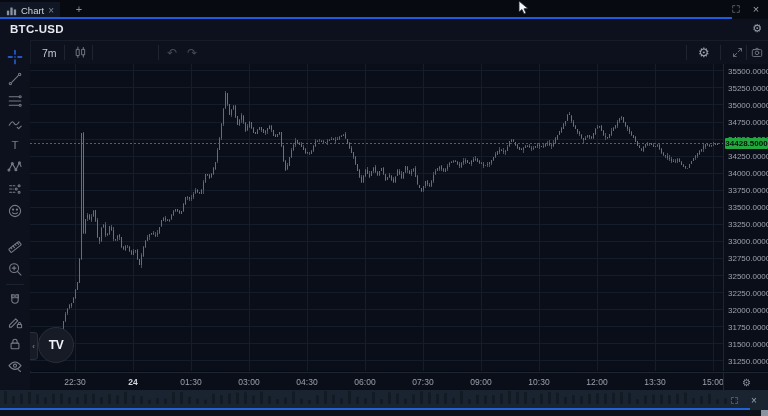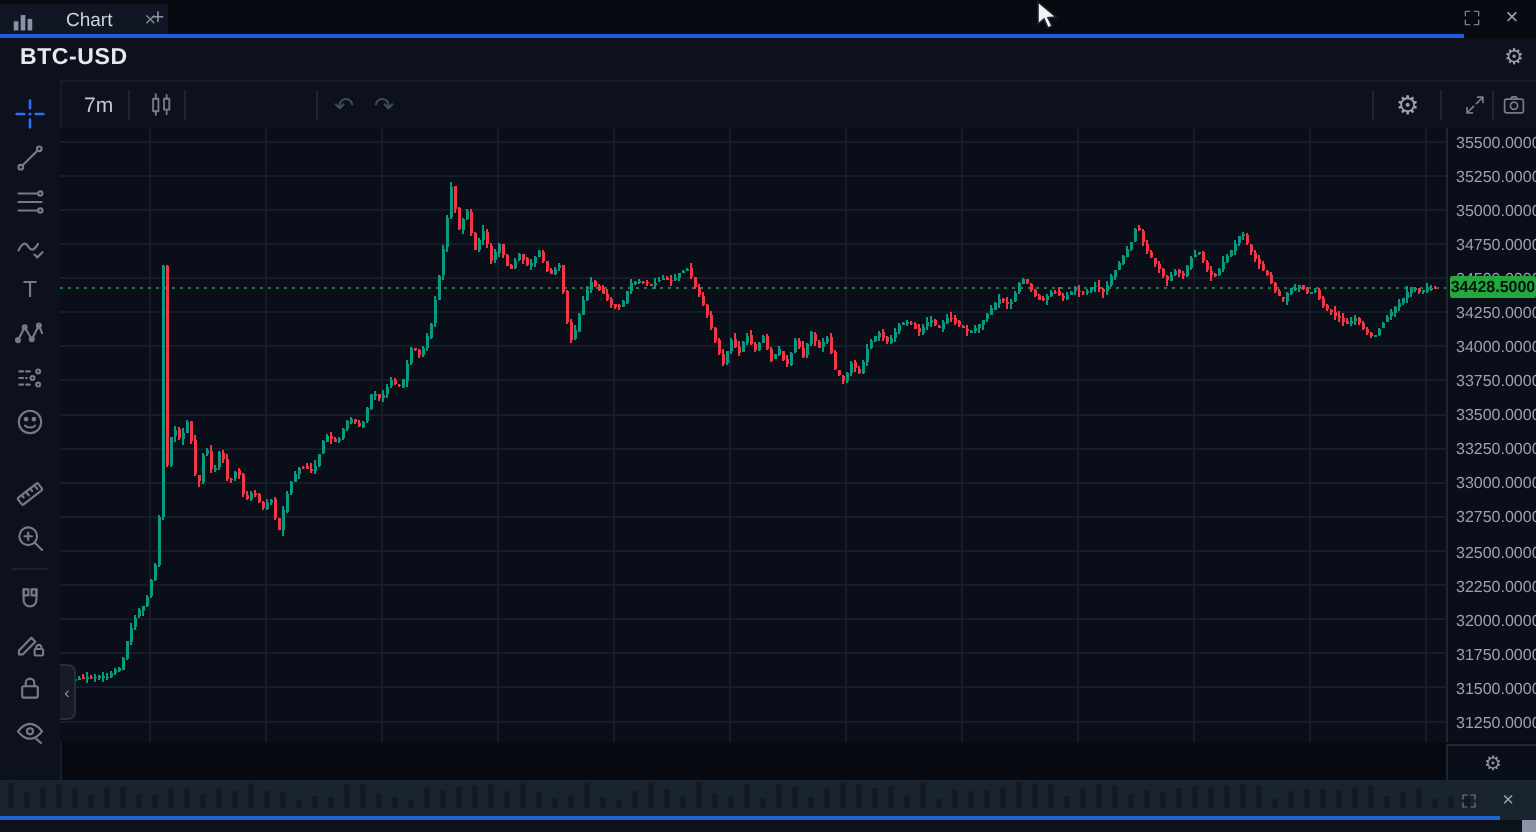--- a/index.html
+++ b/index.html
@@ -2,21 +2,21 @@
 <html><head>
 <meta charset="utf-8">
 <style>
   html,body{margin:0;padding:0;background:#070a10;}
   #app{position:relative;width:768px;height:416px;overflow:hidden;
        font-family:"Liberation Sans",sans-serif;background:#070a10;color:#c9ccd4;
        -webkit-font-smoothing:antialiased;}
   .abs{position:absolute;}
   
   #tabbar{left:0;top:0;width:768px;height:17px;background:#070a10;}
-  #tab-active{left:0;top:2px;height:17px;padding:0 6px;display:flex;align-items:center;gap:16px;
+  #tab-active{left:0;top:2px;height:17px;padding:0 6px;display:flex;align-items:center;gap:4px;
       background:#101624;font-size:9.5px;color:#cfd3dc;}
   #tab-active .close{color:#7e8795;font-size:10px;line-height:1;cursor:pointer;}
   #newtab{left:70px;top:0;width:18px;height:17px;display:flex;align-items:center;justify-content:center;
       color:#8a93a2;font-size:11px;}
   #tab-underline{left:0;top:17px;width:732px;height:2px;background:#1f5be0;}
   .winctl{top:1px;width:16px;height:15px;display:flex;align-items:center;justify-content:center;color:#9aa4b2;}
   
   #symbolbar{left:0;top:19px;width:768px;height:21px;background:#0c111d;border-bottom:1px solid #161c28;}
   #symbol{left:10px;top:4px;font-size:11.5px;font-weight:bold;color:#e6e9ee;letter-spacing:.3px;}
   #symbol-gear{right:6px;top:3px;font-size:11px;color:#9aa0ab;}
@@ -945,20 +945,21 @@
         <rect x="679" y="80.7" width="1.4" height="1.2" fill="#f23645"></rect>
         <line x1="681.5" y1="80.8" x2="681.5" y2="82.9" stroke="#089981" stroke-width="0.7"></line>
         <rect x="681" y="81.0" width="1.4" height="0.8" fill="#089981"></rect>
         <line x1="683.5" y1="77.5" x2="683.5" y2="82.3" stroke="#089981" stroke-width="0.7"></line>
         <rect x="683" y="80.5" width="1.4" height="0.9" fill="#089981"></rect>
         <line x1="685.5" y1="78.5" x2="685.5" y2="81.3" stroke="#089981" stroke-width="0.7"></line>
         <rect x="685" y="79.9" width="1.4" height="1.0" fill="#089981"></rect>
         <line x1="687.5" y1="79.0" x2="687.5" y2="80.7" stroke="#f23645" stroke-width="0.7"></line>
         <rect x="687" y="79.9" width="1.4" height="0.8" fill="#f23645"></rect>
       </svg>
+    <div id="tv-logo" class="abs">TV</div>
     <div id="collapse-handle" class="abs">‹</div>
   </div>
 
   <div id="price-axis" class="abs">
       <div class="ptick" style="top:2.8px">35500.0000</div>
       <div class="ptick" style="top:19.9px">35250.0000</div>
       <div class="ptick" style="top:36.9px">35000.0000</div>
       <div class="ptick" style="top:54.0px">34750.0000</div>
       <div class="ptick" style="top:71.0px">34500.0000</div>
       <div class="ptick" style="top:88.1px">34250.0000</div>
@@ -970,20 +971,34 @@
       <div class="ptick" style="top:190.4px">32750.0000</div>
       <div class="ptick" style="top:207.5px">32500.0000</div>
       <div class="ptick" style="top:224.5px">32250.0000</div>
       <div class="ptick" style="top:241.6px">32000.0000</div>
       <div class="ptick" style="top:258.7px">31750.0000</div>
       <div class="ptick" style="top:275.7px">31500.0000</div>
       <div class="ptick" style="top:292.8px">31250.0000</div>
       <div id="price-tag" style="top:74.4px">34428.5000</div>
     </div>
 
+  <div id="time-axis" class="abs">
+      <div class="ttick" style="left:45px">22:30</div>
+      <div class="ttick bold" style="left:103px">24</div>
+      <div class="ttick" style="left:161px">01:30</div>
+      <div class="ttick" style="left:219px">03:00</div>
+      <div class="ttick" style="left:277px">04:30</div>
+      <div class="ttick" style="left:335px">06:00</div>
+      <div class="ttick" style="left:393px">07:30</div>
+      <div class="ttick" style="left:451px">09:00</div>
+      <div class="ttick" style="left:509px">10:30</div>
+      <div class="ttick" style="left:567px">12:00</div>
+      <div class="ttick" style="left:625px">13:30</div>
+      <div class="ttick" style="left:683px">15:00</div>
+    </div>
   <div id="axis-corner" class="abs">
     <span>⚙</span>
   </div>
 
   <div id="bottomstrip" class="abs">
     <svg id="strip-svg" width="768" height="18" viewBox="0 0 768 18">
         <rect x="4" y="1.3" width="3" height="12.7" fill="#121a24"></rect>
         <rect x="12" y="6.2" width="3" height="7.8" fill="#121a24"></rect>
         <rect x="20" y="3.8" width="3" height="10.2" fill="#121a24"></rect>
         <rect x="28" y="2.2" width="3" height="11.8" fill="#121a24"></rect>

